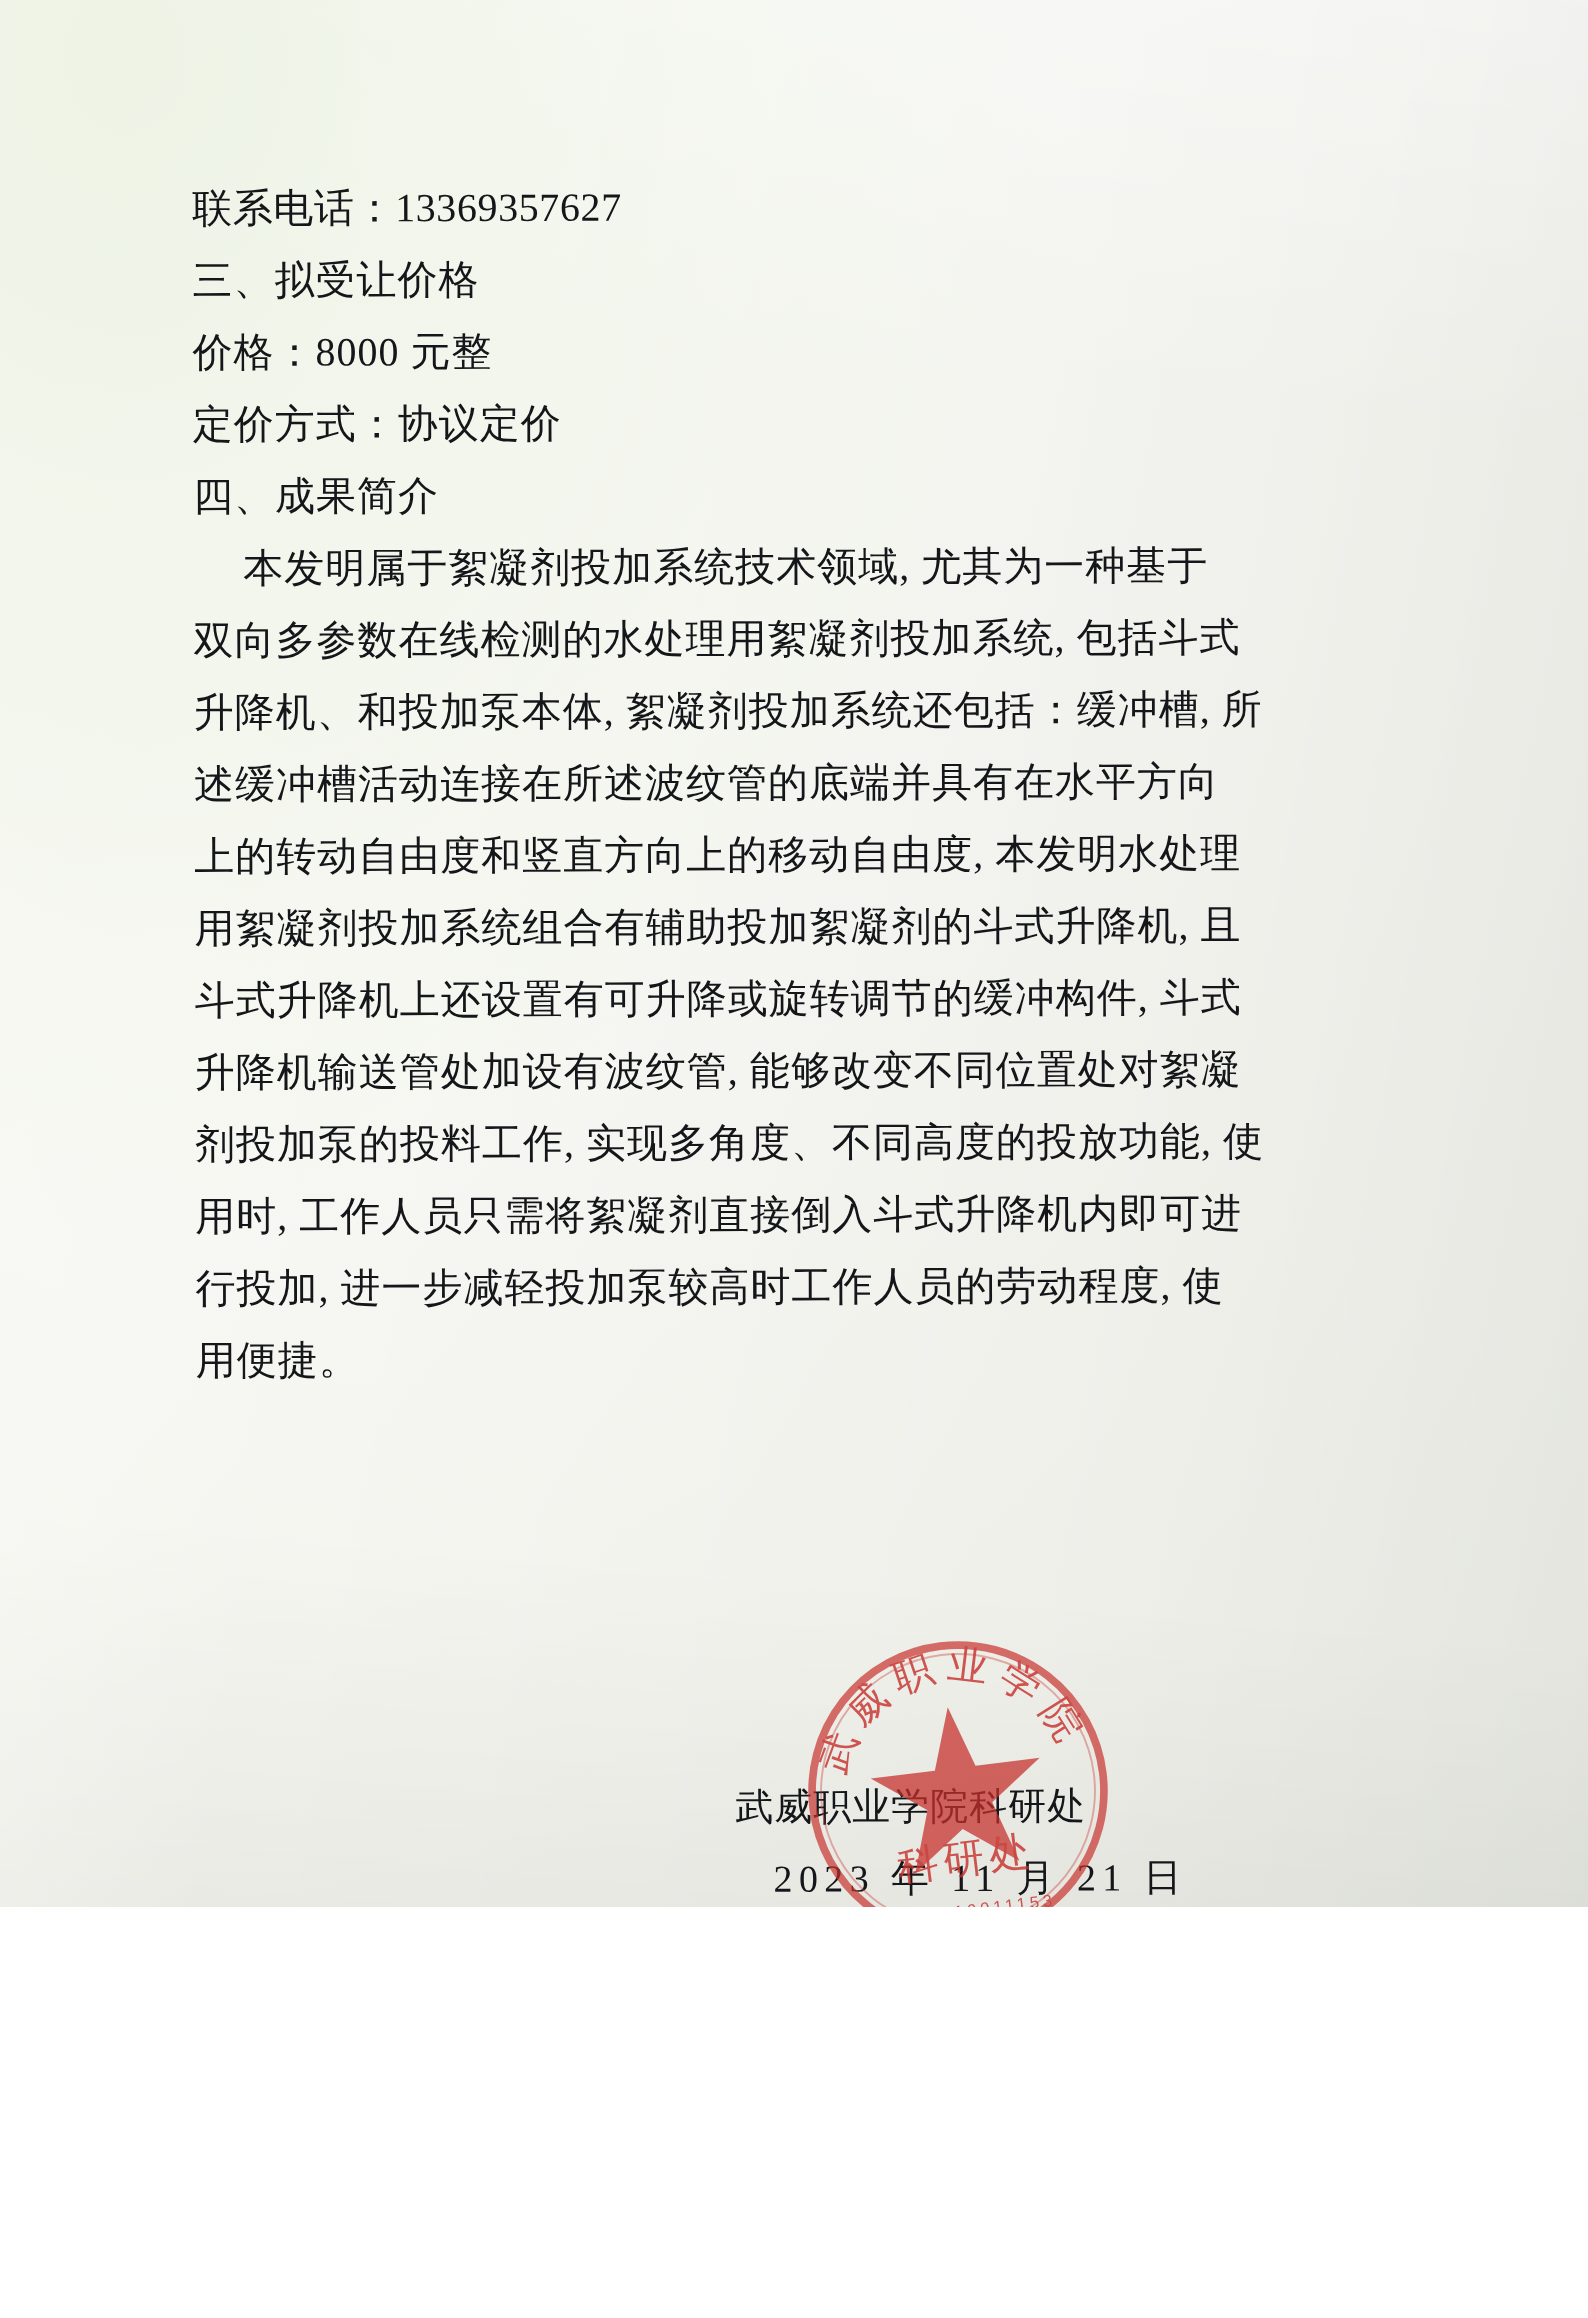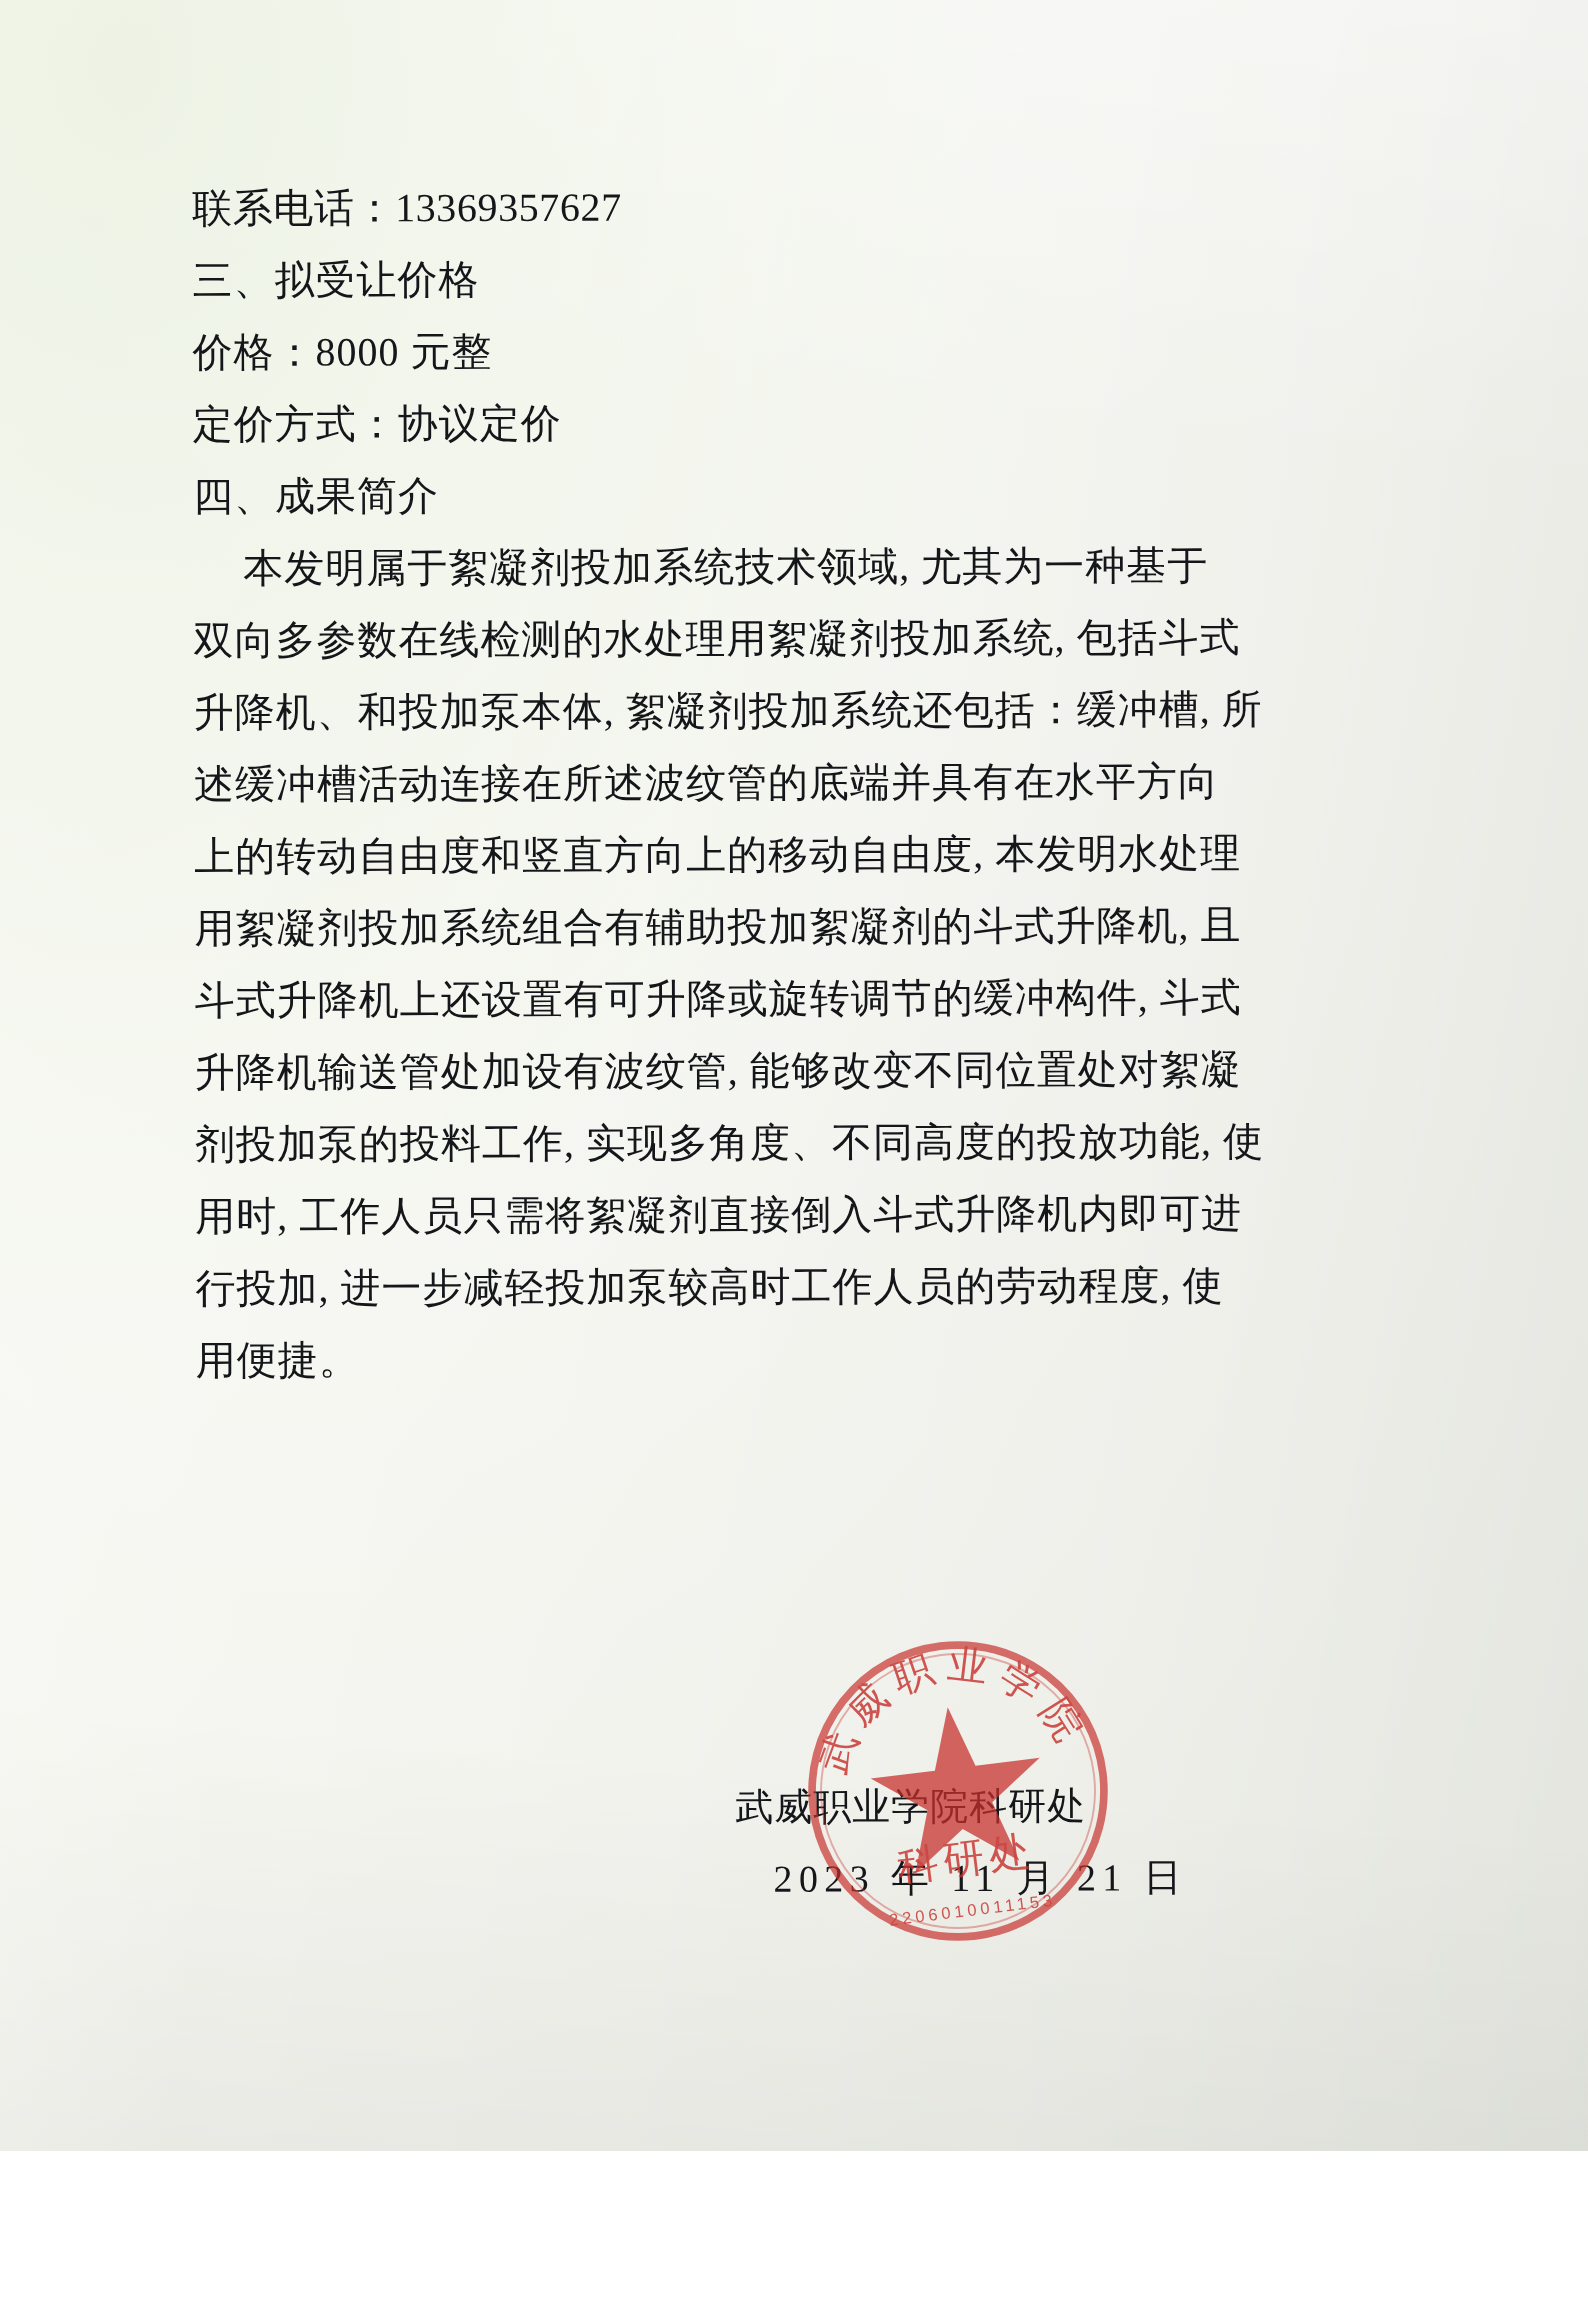--- a/index.html
+++ b/index.html
@@ -11,21 +11,21 @@
     width: 1588px;
     height: 2319px;
     overflow: hidden;
     font-family: "Liberation Serif", serif;
   }
 
   
   #page {
     position: relative;
     width: 1588px;
-    height: 2151px;
+    height: 1907px;
     background:
       radial-gradient(ellipse at 18% 8%, #fbfcf8 0%, #f7f8f3 35%, #f3f4ee 70%, #eef0e9 100%);
     overflow: hidden;
   }
   
   #page::before {
     content: "";
     position: absolute;
     inset: 0;
     background:

